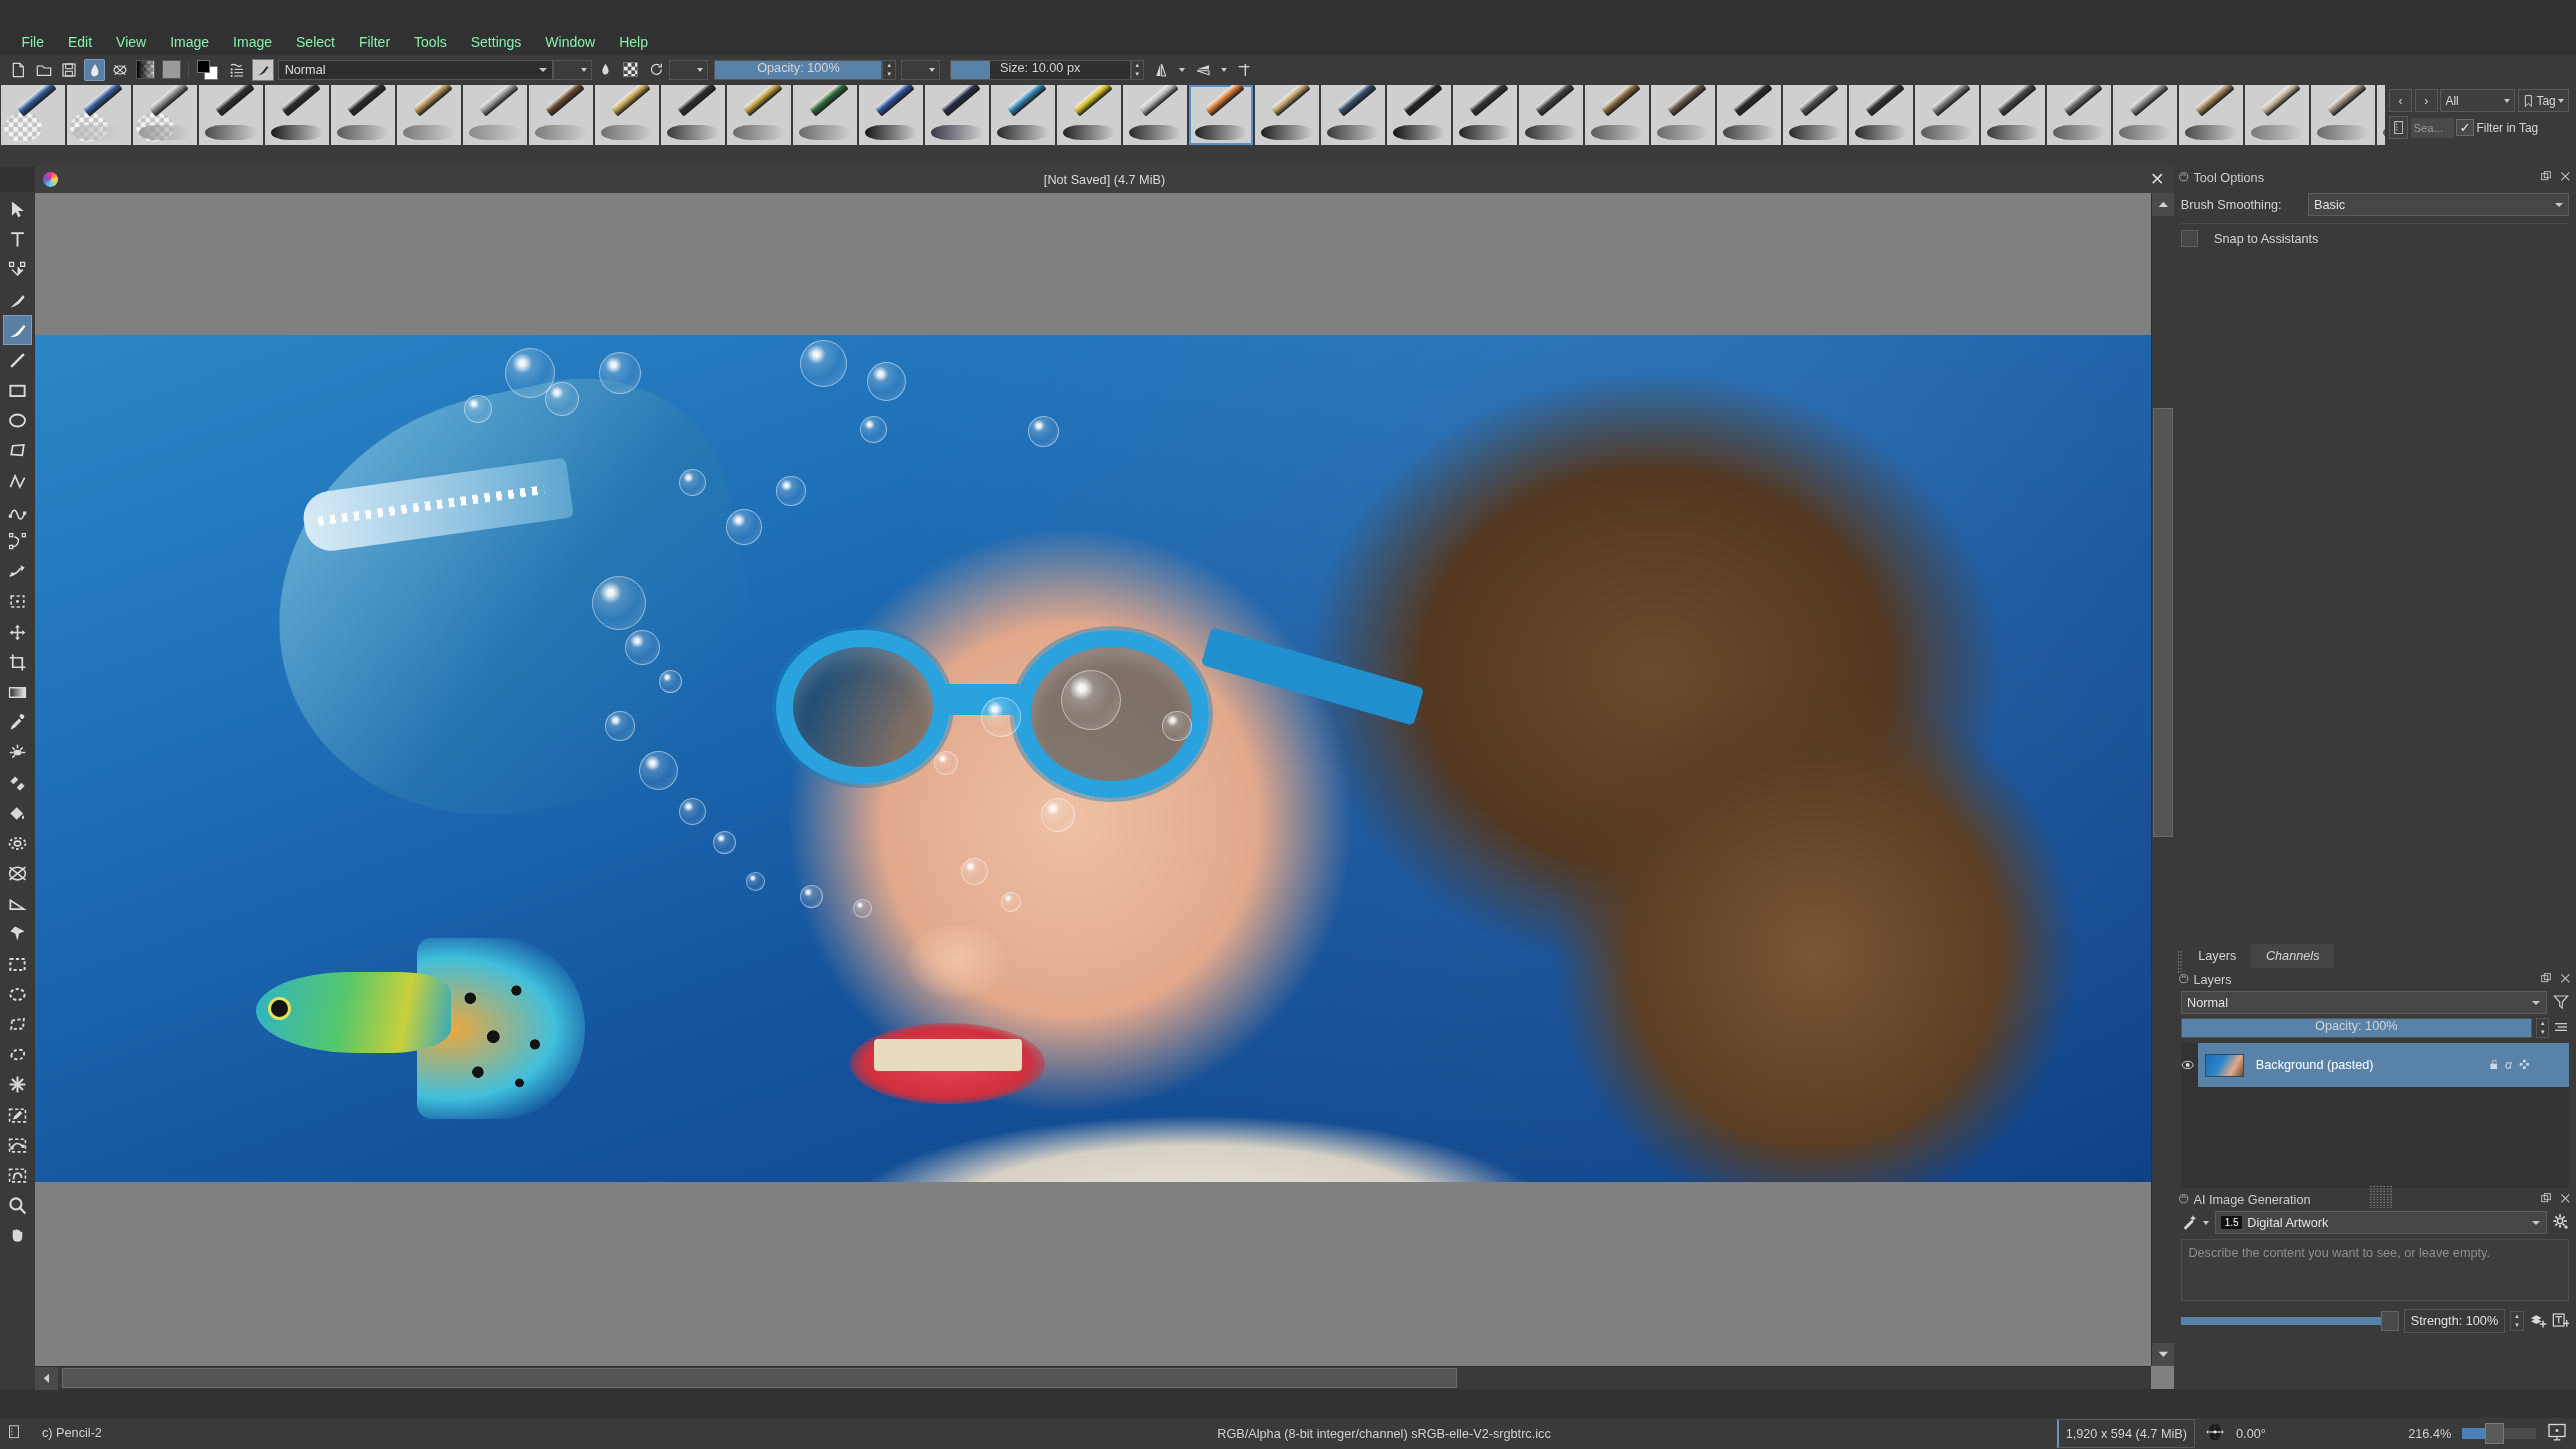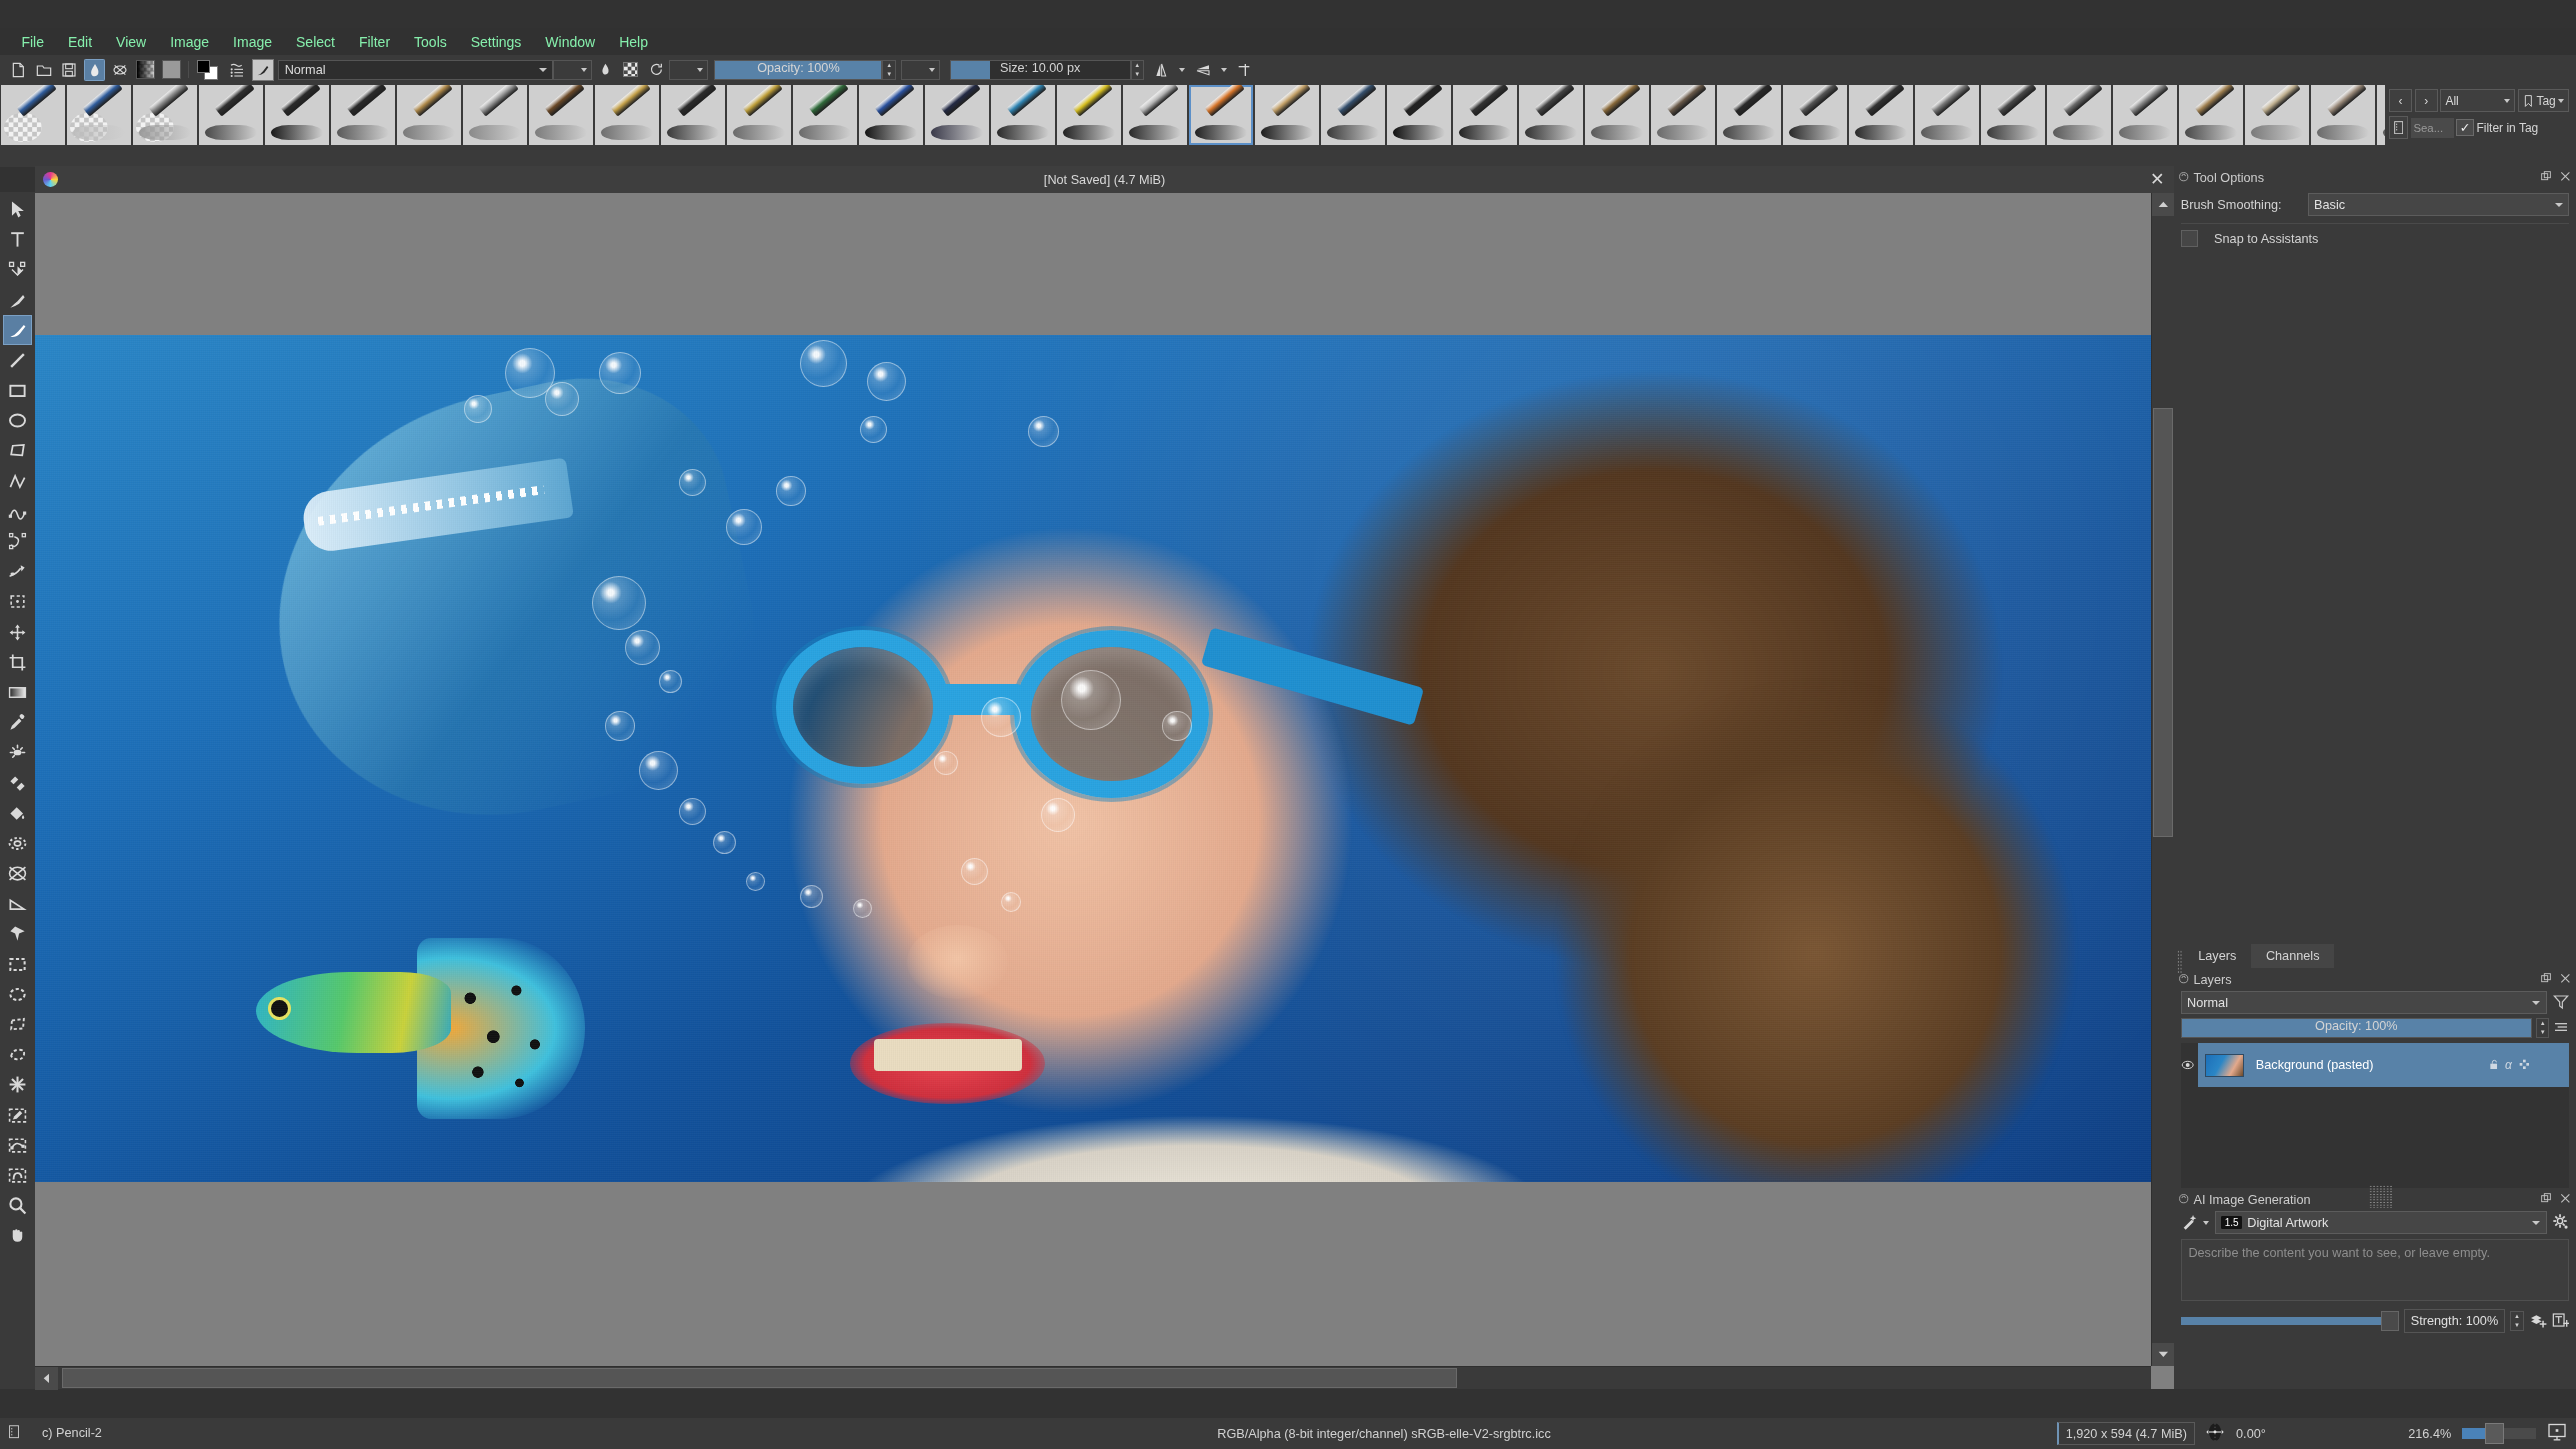--- a/index.html
+++ b/index.html
@@ -323,21 +323,21 @@
     color:#e2e2e2; font-size:12.7px; padding:0 5.4px;
   }
   .hr{ height:0.7px; background:#4a4a4a; margin:6.7px 6.7px; }
   .chkbox{ width:17.4px;height:17.4px;background:#464646;border:0.7px solid #606060; }
 
   .tabs{ display:flex; height:27px; padding-left:9.4px; align-items:flex-end; }
   .tab{
     height:24px; padding:0 14.8px; display:flex; align-items:center;
     color:#d4d4d4; font-size:12.7px; background:transparent;
   }
-  .tab.active{ background:#454545; }
+  .tab.active{ background:#454545;font-style:italic; }
 
   .layerrow{
     height:44px; margin:0 0 0 17.4px; display:flex; align-items:center;
     background:#5882a8; color:#ffffff; font-size:12.7px; position:relative;
   }
   .layerrow .thumb{
     width:39px;height:23px;margin-left:6.7px;margin-right:12px; border:0.7px solid #2f4a63;
     background:linear-gradient(120deg,#1d6fb8 0%, #2a86c6 40%, #e3a98c 72%, #6b4a2c 100%);
   }
   .layer-eye{
@@ -371,21 +371,21 @@
 
   
   .statusbar{
     position:absolute; left:0; bottom:0; width:2576px; height:31px; background:#3a3a3a;
     display:flex; align-items:center; color:#d2d2d2; font-size:12.7px;
   }
   .sb-left{ display:flex; align-items:center; gap:22px; padding-left:8px; width:711px; }
   .sb-mid{ flex:1; text-align:center; }
   .sb-right{ display:flex; align-items:center; gap:10.7px; padding-right:9.4px; }
   .sb-box{
-    border:0.7px solid #5a5a5a; height:23px; display:flex; align-items:center; padding:0 6.7px;
+    border:0.7px solid #5a5a5a; height:29px; display:flex; align-items:center; padding:0 6.7px;
     border-left:2.7px solid #6f93b5;
   }
   .zoomslider{ width:74px; height:10.7px; background:#4a4a4a; position:relative; }
   .zoomslider .f{ position:absolute; left:0;top:0;bottom:0;width:23px; background:#4a82b8; }
   .zoomslider .h{ position:absolute; left:23px; top:-5.4px; width:19px; height:21.5px; background:#5a5a5a; border:0.7px solid #7a7a7a; }
   .grip{
     width:6.7px; height:23px;
     background-image:radial-gradient(#8a8a8a 0.7px, transparent 0.7px);
     background-size:2.7px 3.4px;
   }

